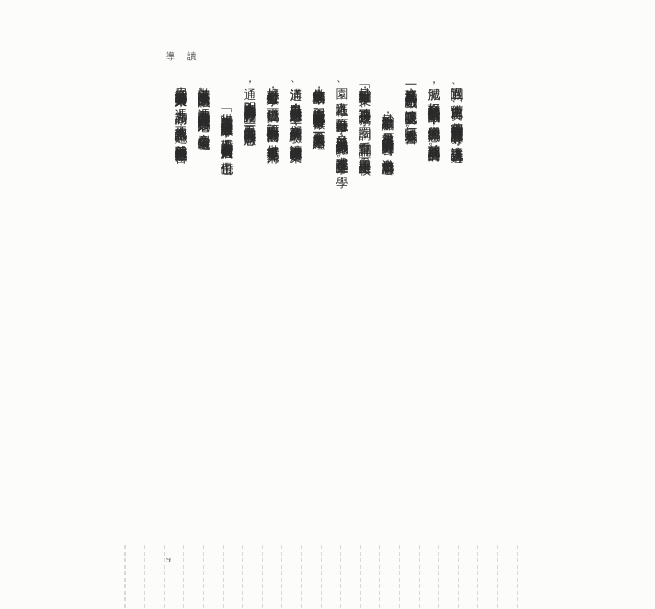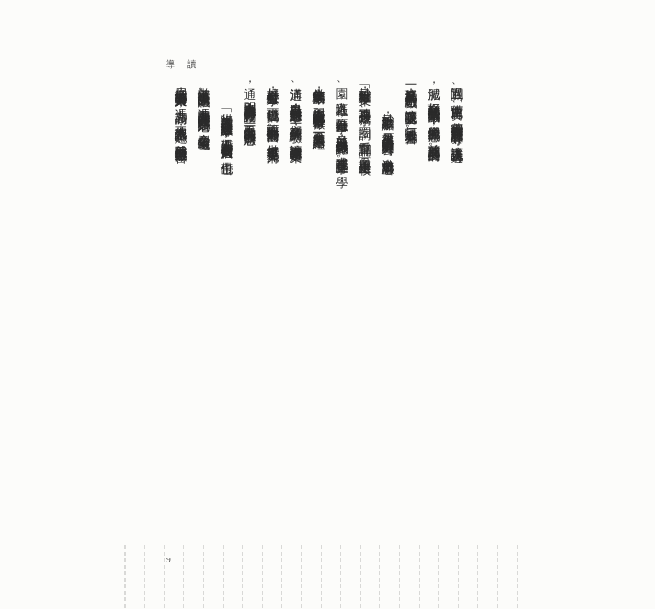--- a/index.html
+++ b/index.html
@@ -16,21 +16,20 @@
     color: #2b2b2b;
   }
   .header-label {
     position: absolute;
     left: 166px;
     top: 50px;
     font-size: 9px;
     letter-spacing: 5px;
     color: #3d3d3d;
     white-space: nowrap;
-    margin-top: 8px;
   }
   .text-block {
     position: absolute;
     left: 169px;
     top: 78px;
     width: 299px;
     height: 484px;
     display: flex;
     flex-direction: row-reverse;
     justify-content: flex-start;

